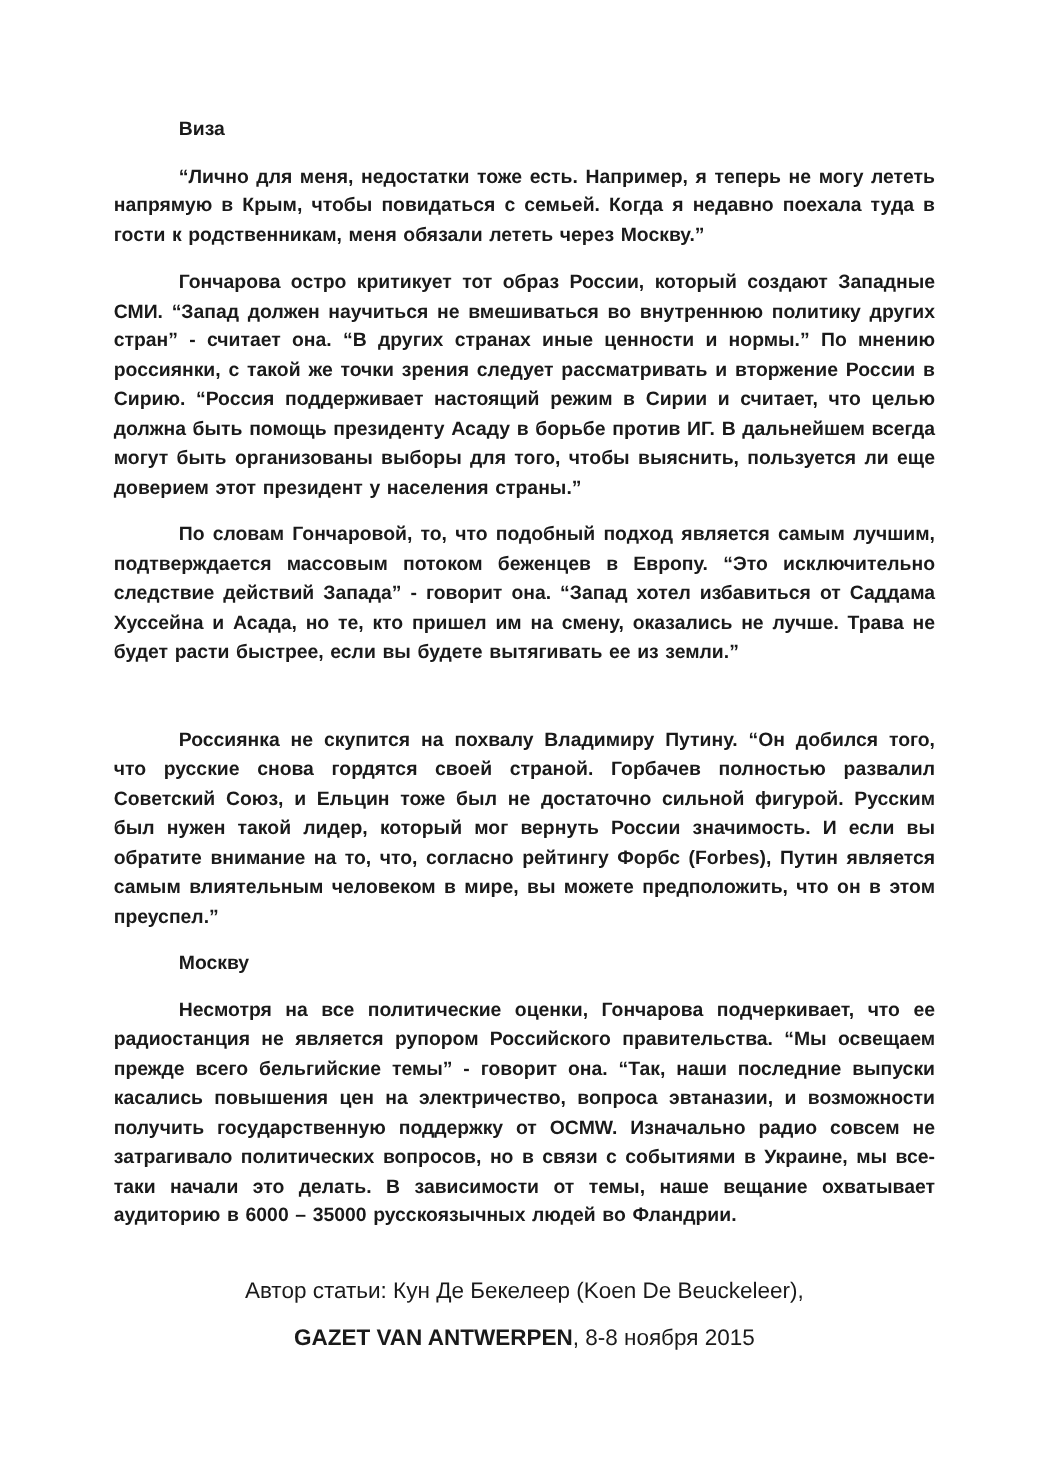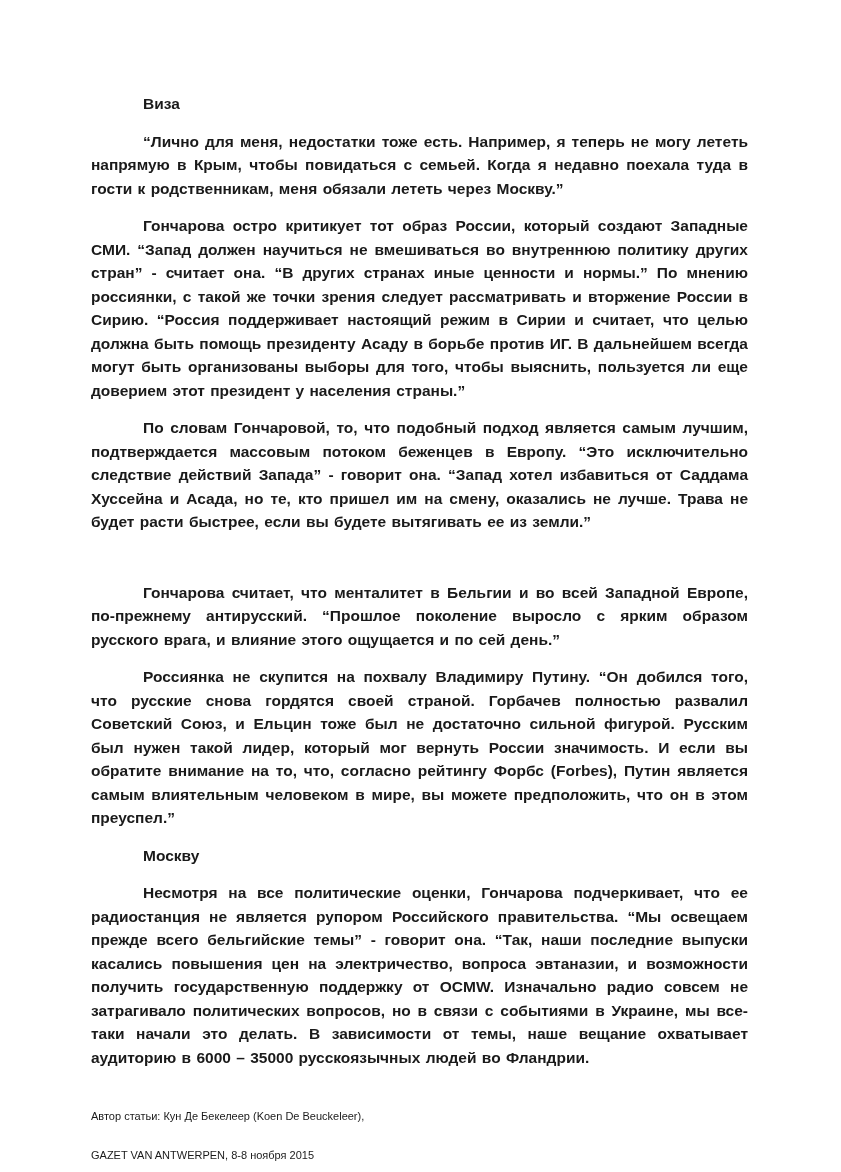--- a/index.html
+++ b/index.html
@@ -35,46 +35,45 @@
     word-spacing: 1px;
     font-weight: bold;
   }
   .spacer-block {
     height: 33px;
   }
   .footer {
     margin-top: 36px;
   }
   .footer-line {
-    font-size: 11px;
+    font-size: 18px;
     line-height: 23.5px;
     margin: 0 0 15px 0;
-    text-align: left;
+    text-align: center;
     text-indent: 0;
   }
   .bold {
-    font-weight: normal;
+    font-weight: bold;
   }
 </style>
 </head>
 <body>
 
 <div class="page">
 
   <h2 class="heading">Виза</h2>
 
   <p class="para">“Лично для меня, недостатки тоже есть. Например, я теперь не могу лететь напрямую в Крым, чтобы повидаться с семьей. Когда я недавно поехала туда в гости к родственникам, меня обязали лететь через Москву.”</p>
 
   <p class="para">Гончарова остро критикует тот образ России, который создают Западные СМИ. “Запад должен научиться не вмешиваться во внутреннюю политику других стран” - считает она. “В других странах иные ценности и нормы.” По мнению россиянки, с такой же точки зрения следует рассматривать и вторжение России в Сирию. “Россия поддерживает настоящий режим в Сирии и считает, что целью должна быть помощь президенту Асаду в борьбе против ИГ. В дальнейшем всегда могут быть организованы выборы для того, чтобы выяснить, пользуется ли еще доверием этот президент у населения страны.”</p>
 
   <p class="para">По словам Гончаровой, то, что подобный подход является самым лучшим, подтверждается массовым потоком беженцев в Европу. “Это исключительно следствие действий Запада” - говорит она. “Запад хотел избавиться от Саддама Хуссейна и Асада, но те, кто пришел им на смену, оказались не лучше. Трава не будет расти быстрее, если вы будете вытягивать ее из земли.”</p>
 
   <div class="spacer-block"></div>
 
-  <p class="para">Гончарова считает, что менталитет в Бельгии и во всей Западной Европе, по-прежнему антирусский. “Прошлое поколение выросло с ярким образом русского врага, и влияние этого ощущается и по сей день.”</p>
 
   <p class="para">Россиянка не скупится на похвалу Владимиру Путину. “Он добился того, что русские снова гордятся своей страной. Горбачев полностью развалил Советский Союз, и Ельцин тоже был не достаточно сильной фигурой. Русским был нужен такой лидер, который мог вернуть России значимость. И если вы обратите внимание на то, что, согласно рейтингу Форбс (Forbes), Путин является самым влиятельным человеком в мире, вы можете предположить, что он в этом преуспел.”</p>
 
   <h2 class="heading">Москву</h2>
 
   <p class="para">Несмотря на все политические оценки, Гончарова подчеркивает, что ее радиостанция не является рупором Российского правительства. “Мы освещаем прежде всего бельгийские темы” - говорит она. “Так, наши последние выпуски касались повышения цен на электричество, вопроса эвтаназии, и возможности получить государственную поддержку от OCMW. Изначально радио совсем не затрагивало политических вопросов, но в связи с событиями в Украине, мы все-таки начали это делать. В зависимости от темы, наше вещание охватывает аудиторию в 6000 – 35000 русскоязычных людей во Фландрии.</p>
 
   <div class="footer">
     <p class="footer-line">Автор статьи: Кун Де Бекелеер (Koen De Beuckeleer),</p>
     <p class="footer-line"><span class="bold">GAZET VAN ANTWERPEN</span><span>, 8-8 ноября 2015</span></p>

